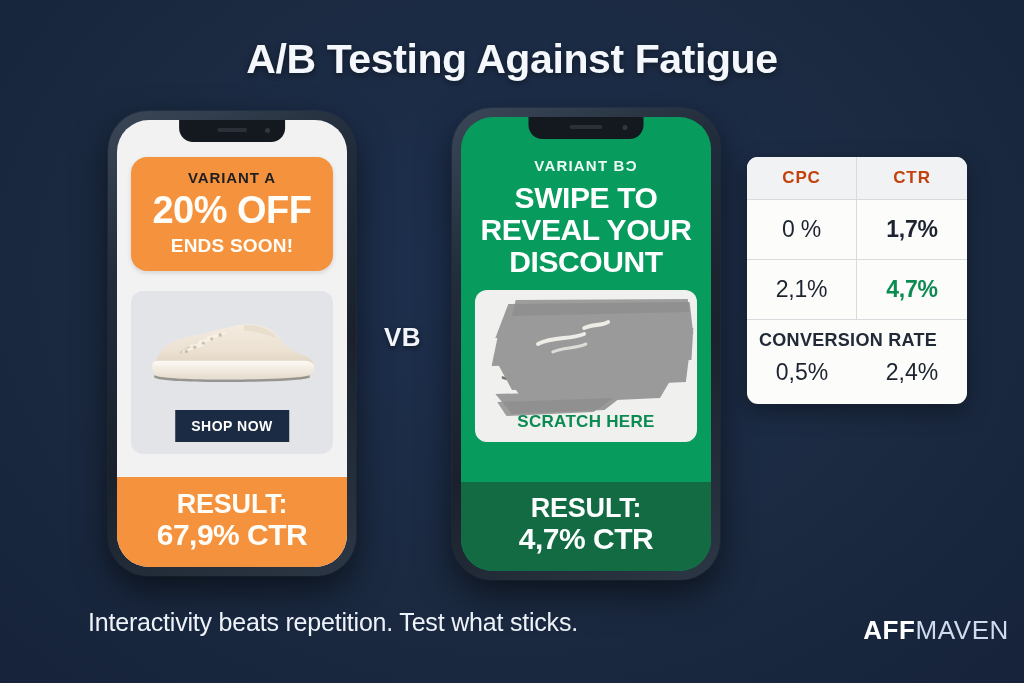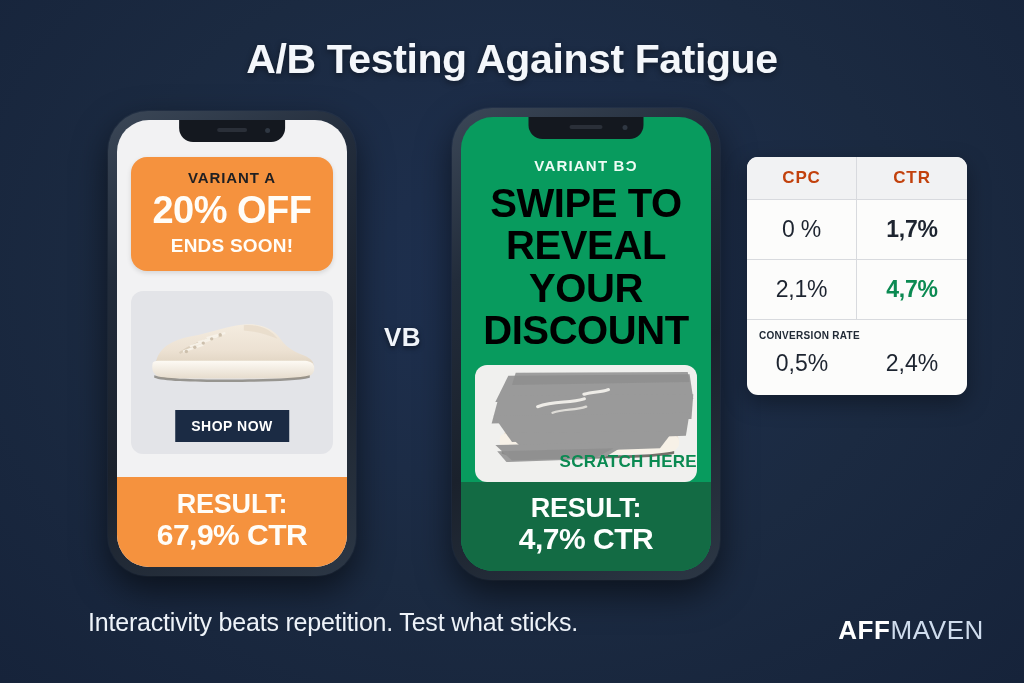--- a/index.html
+++ b/index.html
@@ -143,42 +143,42 @@
   .b-variant {
     margin-top: 40px;
     text-align: center;
     font-size: 15px; font-weight: bold;
     letter-spacing: 1.2px;
     color: #eefcf5;
   }
   .b-headline {
     margin: 8px 10px 0 10px;
     text-align: center;
-    font-size: 40px;
+    font-size: 30px;
     font-weight: bold;
     line-height: 1.06;
     letter-spacing: -0.4px;
-    color: #000000;
+    color: #ffffff;
   }
   .scratch-card {
     margin: 13px 14px 0 14px;
     background: #f0f0ee;
     border-radius: 12px;
     height: 152px;
     position: relative;
     overflow: hidden;
   }
   .scratch-shoe {
     position: absolute; left: 10px; right: 6px; top: 8px; height: 96px;
   }
   .scratch-overlay { position: absolute; inset: 0; }
   .scratch-here {
     position: absolute;
     bottom: 10px; left: 0; right: 0;
-    text-align: right;
+    text-align: center;
     font-size: 17px;
     font-weight: bold;
     letter-spacing: 0.3px;
     color: #0b8a52;
   }
   .b-result {
     margin-top: auto;
     background: #136b44;
     color: #fdfffe;
     text-align: center;
@@ -224,40 +224,40 @@
   .m-div-h { border-top: 1px solid #d8dade; }
   .m-val {
     font-size: 23px;
     letter-spacing: -0.2px;
     padding: 16px 4px;
   }
   .m-val.bold { font-weight: bold; }
   .m-val.green { color: #0b8a52; font-weight: bold; }
   .m-conv-label {
     padding: 10px 12px 2px 12px;
-    font-size: 10px;
+    font-size: 18px;
     font-weight: bold;
     letter-spacing: 0.3px;
     line-height: 1.18;
     color: #212a36;
   }
   .m-conv-row { padding-bottom: 14px; }
   .m-conv-row .m-cell { font-size: 23px; padding: 6px 4px 4px 4px; }
 
   
   .tagline {
     position: absolute;
     left: 88px; top: 608px;
     font-size: 25px;
     color: #eef3f9;
     letter-spacing: -0.2px;
   }
   .logo {
     position: absolute;
-    right: 40px; top: 615px;
+    right: 15px; top: 615px;
     font-size: 26px;
     letter-spacing: 0.6px;
     color: #e9f0f8;
     text-align: right;
   }
   .logo .aff { font-weight: bold; color: #ffffff; }
   .logo .maven { font-weight: normal; color: #cfdced; }
 </style>
 </head>
 <body>

